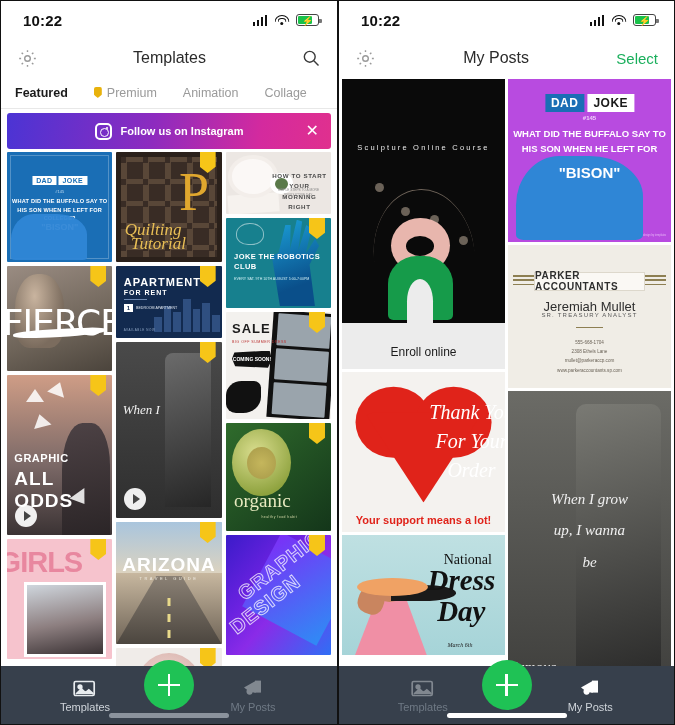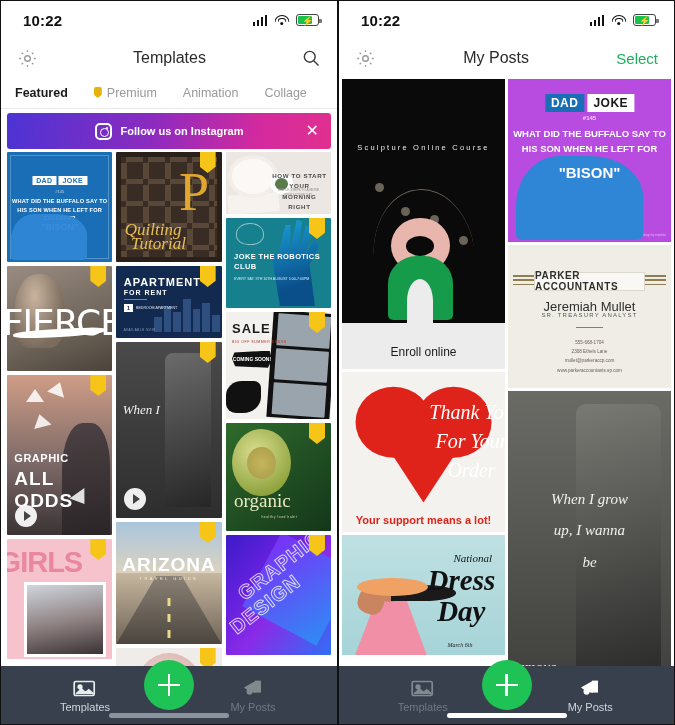--- a/index.html
+++ b/index.html
@@ -319,22 +319,22 @@
   .heart .hr { right:0; top:0; width:56%; height:60%; border-radius:50%; }
   .heart .hb { left:7%; top:22%; width:86%; height:76%;
     border-radius:8% 8% 50% 50%; clip-path:polygon(0 0,100% 0,50% 100%); }
   .th-t { position:absolute; left:0; top:16%; width:100%; text-align:center;
     font-size:20px; color:#fff; font-family:"Liberation Serif",serif;
     font-style:italic; line-height:1.45; z-index:3;margin-left:48px; }
   .th-s { position:absolute; left:0; bottom:4%; width:100%; text-align:center;
     font-size:11px; color:#e0231a; font-weight:bold; z-index:3; }
 
   .dress { background:linear-gradient(180deg,#bfe0e2,#a6d4d8); }
-  .dress-t1 { position:absolute; right:8%; top:14%; font-size:11px; color:#111;
-    font-family:"Liberation Serif",serif; font-style:italic; }
+  .dress-t1 { position:absolute; right:8%; top:14%; font-size:14px; color:#111;
+    font-family:"Liberation Serif",serif; }
   .dress-t2 { position:absolute; right:6%; top:24%; font-size:29px; color:#111;
     font-family:"Liberation Serif",serif; font-style:italic; font-weight:bold; }
   .dress-t3 { position:absolute; right:12%; top:50%; font-size:29px; color:#111;
     font-family:"Liberation Serif",serif; font-style:italic; font-weight:bold; }
   .dress-t4 { position:absolute; right:20%; bottom:6%; font-size:6px; color:#222;
     font-family:"Liberation Serif",serif; font-style:italic; }
   .dr-body { position:absolute; left:8%; bottom:0; width:44%; height:62%;
     background:#f08fa5; clip-path:polygon(40% 0,62% 0,100% 100%,0 100%); }
   .dr-head { position:absolute; left:20%; top:40%; width:18%; height:16%;
     background:#c9855f; border-radius:50%; }

